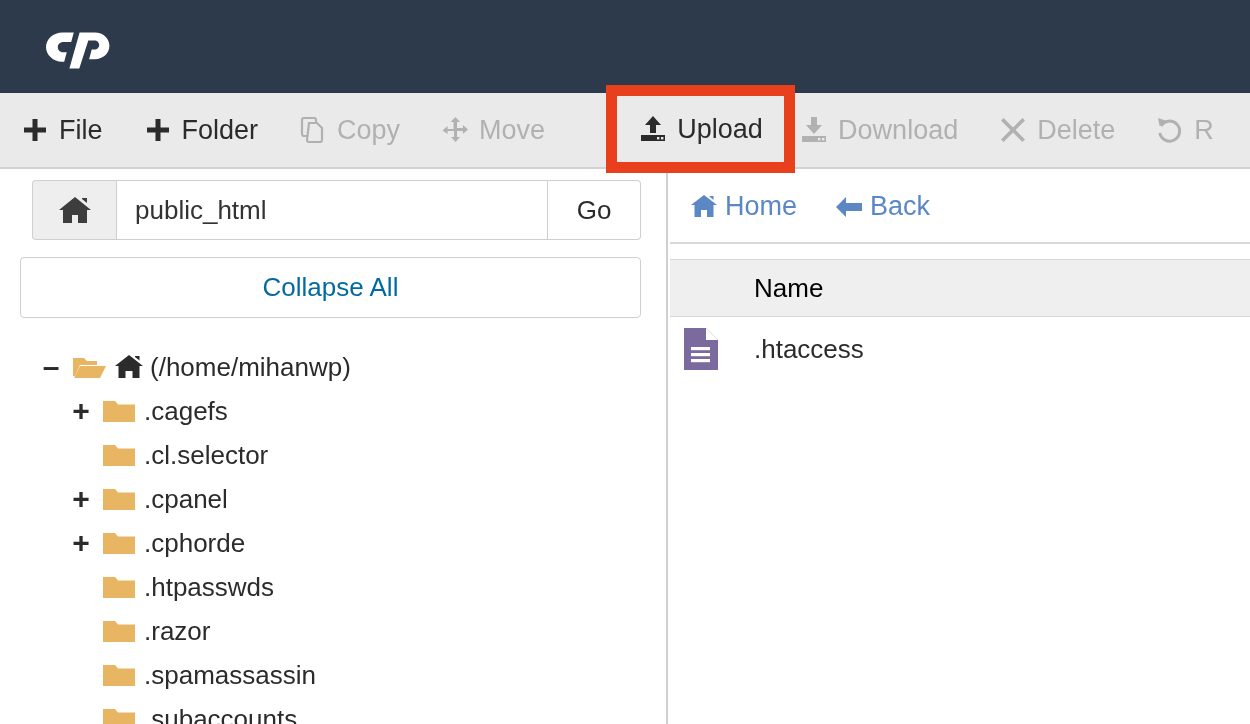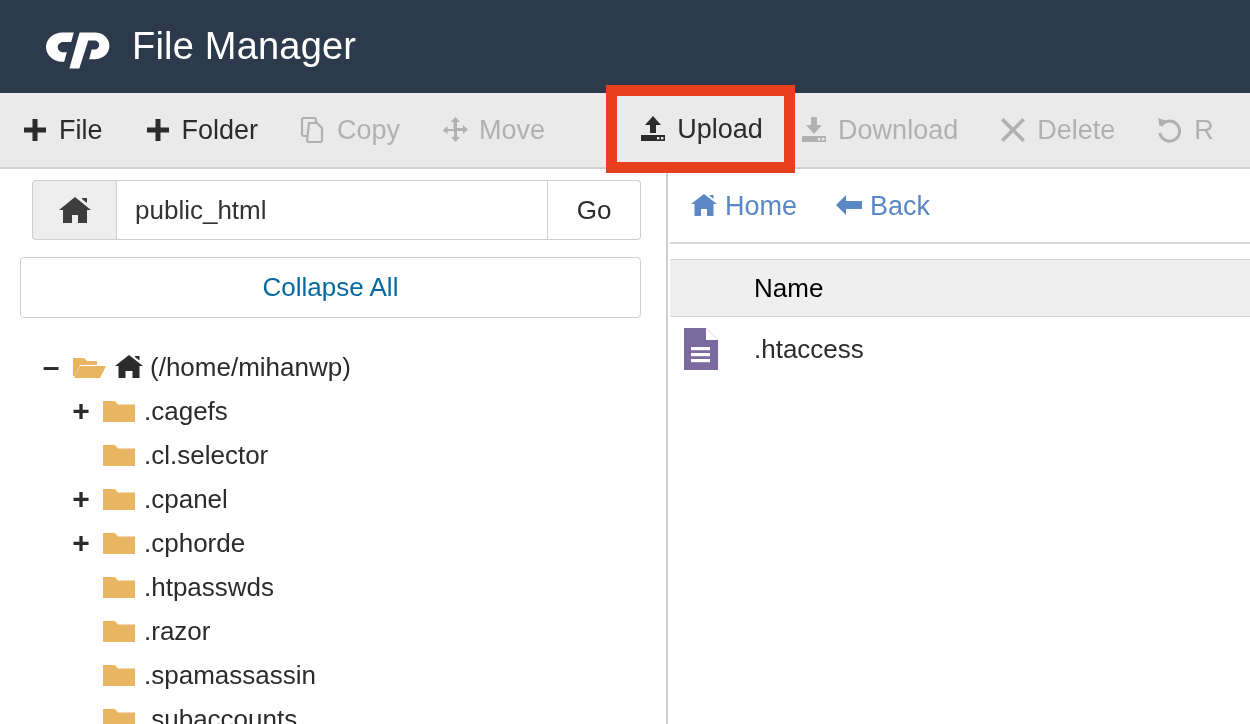--- a/index.html
+++ b/index.html
@@ -159,21 +159,21 @@
     overflow: hidden;
   }
   .nav-row {
     position: absolute; left: 0; top: 0;
     width: 580px; height: 73px;
     display: flex; align-items: center;
     border-bottom: 2px solid #d8d8d8;
     padding-left: 20px;
   }
   .nav-link {
-    display: flex; 
+    display: flex; align-items: center;
     font-size: 27px;
     color: #5b87c5;
     margin-right: 38px;
     white-space: nowrap;
     cursor: pointer;
   }
   .nav-link .nav-ico {
     display: inline-flex; align-items: center; justify-content: center;
     width: 28px; height: 28px; margin-right: 7px; flex: 0 0 auto;
   }
@@ -200,21 +200,20 @@
   .file-name { font-size: 26px; color: #2b2b2b; line-height: 1; }
 </style>
 </head>
 <body>
 
 <div class="app-header">
   <svg class="cp-logo" viewBox="0 0 68 50">
     <path fill="#ffffff" d="M20.5 10.5h11.3l-2.6 9.6h-8.1c-2.9 0-5.3 2.3-5.3 5.1 0 2.8 2.3 5 5.1 5h3.9l-2.6 9.6h-2.1C11.3 39.8 4 33.1 4 25.1c0-8 7.3-14.6 16.5-14.6z"></path>
     <path fill="#ffffff" d="M37.6 10.5h15.2c8.6 0 14.6 6 14.6 13.3 0 7.4-6 13.4-14.6 13.4h-5.7l2.6-9.6h2.8c2.6 0 4.7-2.1 4.7-4.6 0-2.5-2.1-4.6-4.7-4.6h-6.2L37.3 46.5h-9.9L37.6 10.5z"></path>
   </svg>
-  <div class="app-title">File Manager</div>
 </div>
 
 <div class="toolbar">
 
   <div class="tb-btn">
     <span class="tb-ico">
       <svg width="26" height="26" viewBox="0 0 26 26">
           <path fill="#2b2b2b" d="M10.5 2h5v8.5H24v5h-8.5V24h-5v-8.5H2v-5h8.5z"></path>
         </svg>
     </span>

